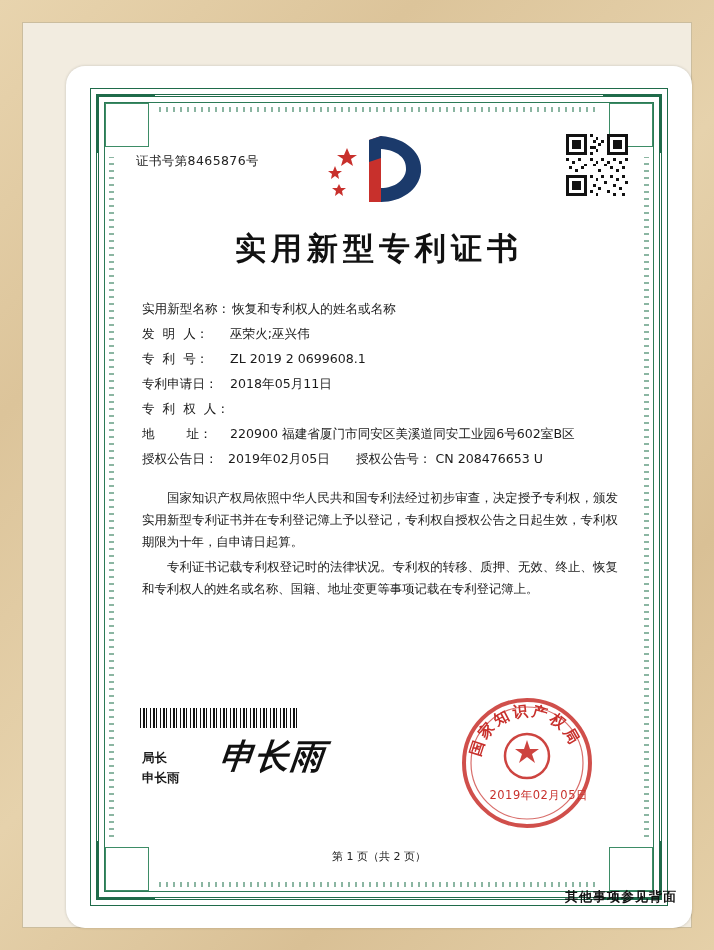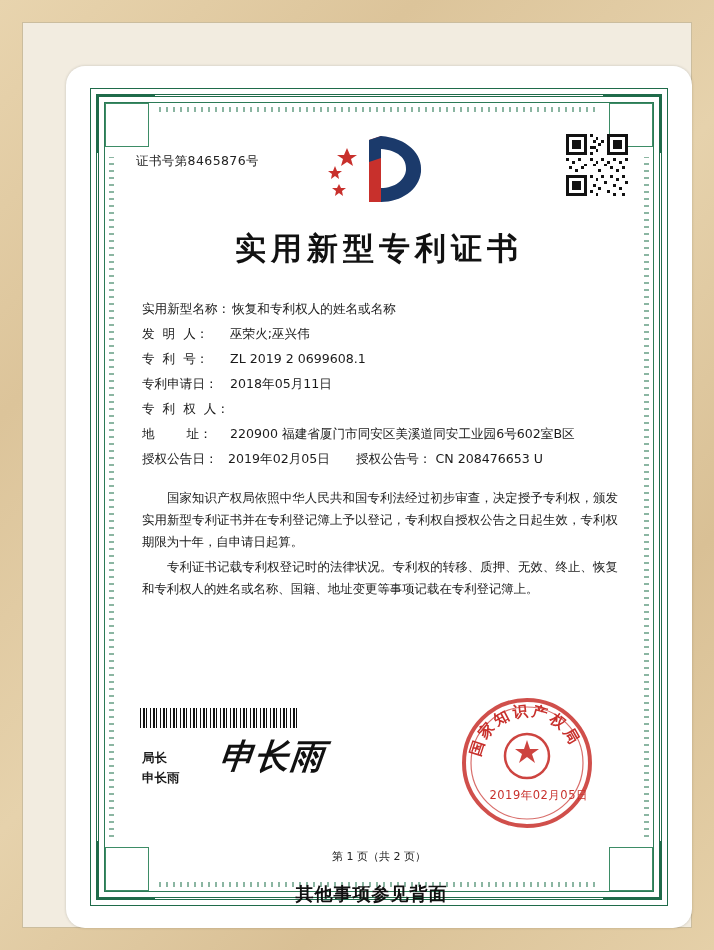--- a/index.html
+++ b/index.html
@@ -210,22 +210,22 @@
     position: absolute;
     left: 0; right: 0; bottom: 24px;
     text-align: center;
     font-size: 11px;
     color: #222;
   }
   .footnote {
     position: absolute;
     left: 0; right: 15px;
     bottom: 22px;
-    text-align: center;
-    font-size: 18px;
+    text-align: right;
+    font-size: 13px;
     color: #111;
     font-weight: bold;
     letter-spacing: 1px;
   }
 </style>
 </head>
 <body>
 
 <div class="frame-outer">
   <div class="frame-mid">

